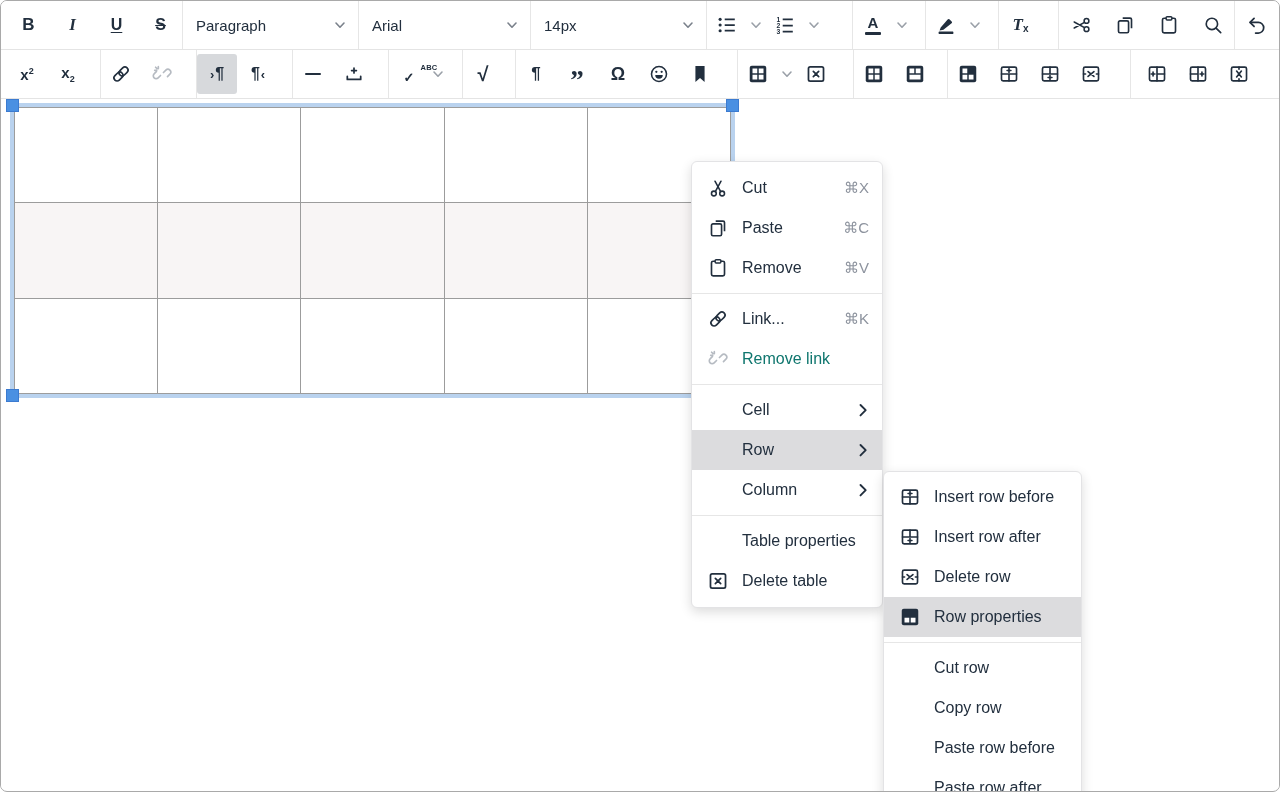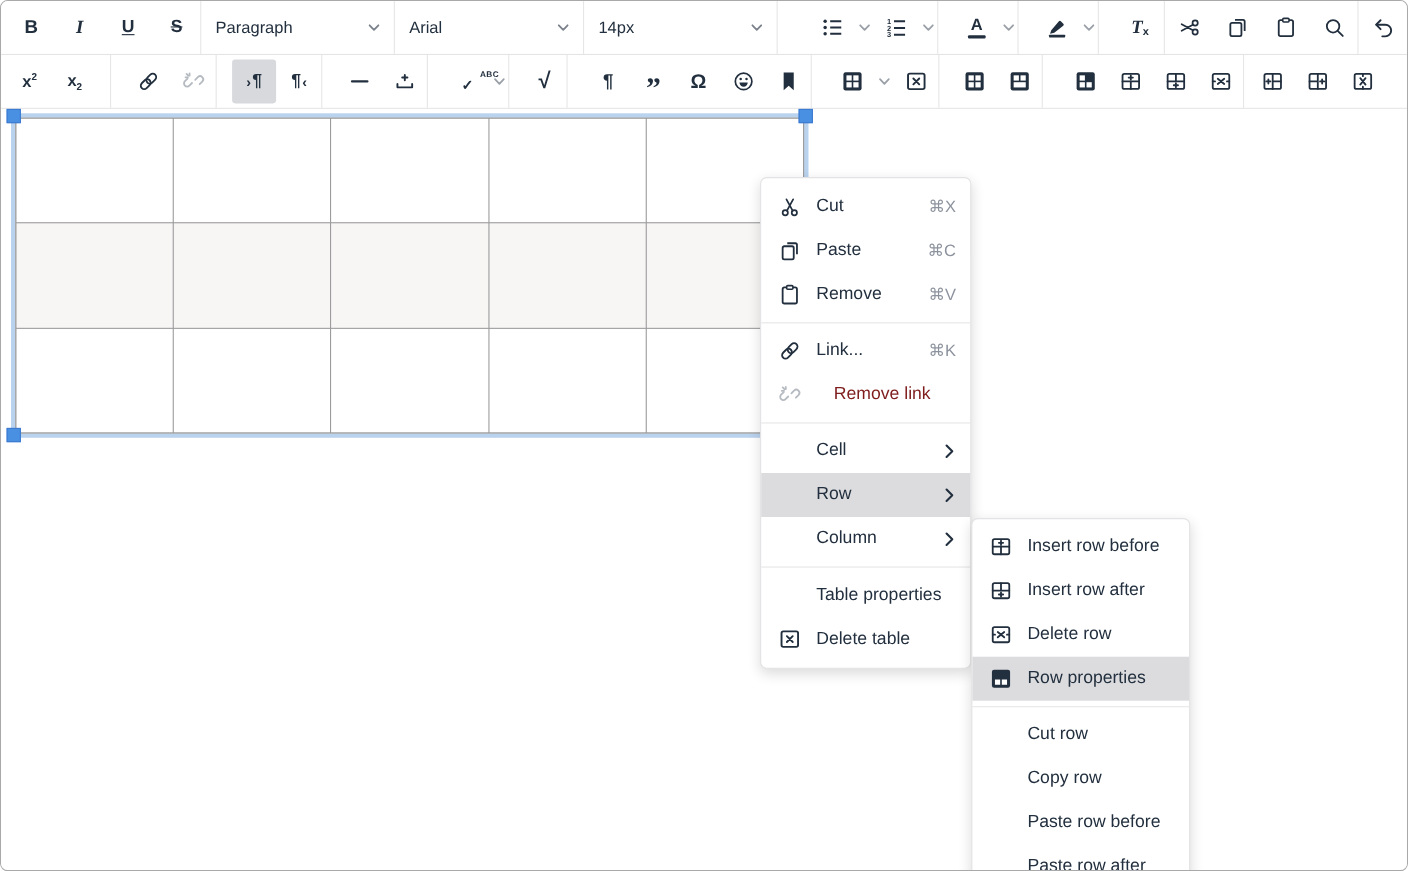--- a/index.html
+++ b/index.html
@@ -4,21 +4,21 @@
 <style>
   * { box-sizing: border-box; margin: 0; padding: 0; }
   body { margin: 0; background: #fff; font-family: "Liberation Sans", sans-serif; }
   .window {
     position: relative; width: 1280px; height: 792px;
     border: 1px solid #a9a9a9; border-radius: 7px; overflow: hidden;
     background: #fff; color: #222f3e;
   }
   
   .toolbar { display: flex; height: 49px; border-bottom: 1px solid #e4e4e4; background: #fff; align-items: stretch; }
-  .tb-group { display: flex; align-items: center; justify-content: flex-end; border-right: 1px solid #e6e6e6; gap: 1px; flex: 0 0 auto; }
+  .tb-group { display: flex; align-items: center; justify-content: flex-start; border-right: 1px solid #e6e6e6; gap: 1px; flex: 0 0 auto; }
   .tb-group:last-child { border-right: none; }
   .tb-group.start { justify-content: flex-start; padding-left: 6px; }
   .tb-btn {
     width: 43px; height: 40px; display: flex; align-items: center; justify-content: center;
     border-radius: 3px; color: #222f3e; cursor: pointer; flex: 0 0 auto;
   }
   .tb-btn.narrow { width: 40px; }
   .tb-btn.active { background: #d7d9dc; }
   .tb-btn.disabled { color: #b6bbc2; }
   .tb-split { display: flex; align-items: center; cursor: pointer; }
@@ -65,21 +65,21 @@
   .handle.bl { left: -8px; bottom: -8px; } .handle.br { right: -8px; bottom: -8px; }
   
   .menu {
     position: absolute; background: #fff; border: 1px solid #e3e3e5; border-radius: 6px;
     box-shadow: 0 4px 12px rgba(0,0,0,.14); padding: 6px 0; z-index: 20;
   }
   .menu.ctx { left: 690px; top: 160px; width: 192px; }
   .menu.sub { left: 882px; top: 430px; width: 199px; padding: 5px 0; margin-top: 40px; }
   .mi { height: 40px; display: flex; align-items: center; padding-right: 13px; cursor: pointer; font-size: 16px; color: #222f3e; }
   .mi.hl { background: #dcdcde; }
-  .mi.disabled { color: #7f1d1d; gap: 16px; }
+  .mi.disabled { color: #0f766e; }
   .mi .slot { width: 24px; margin: 0 12px 0 14px; display: flex; align-items: center; justify-content: center; flex: 0 0 auto; }
   .mi .lbl { flex: 1; white-space: nowrap; }
   .mi .sc { color: #8d939e; font-size: 15px; margin-left: 8px; }
   .mi .subarrow { margin-left: 8px; display: flex; }
   .mdiv { height: 1px; background: #e6e6e6; margin: 5px 0; }
   .icon { color: #222f3e; display: flex; }
   .icon.gray { color: #b6bbc2; }
   svg { display: block; }
 </style>
 </head>

